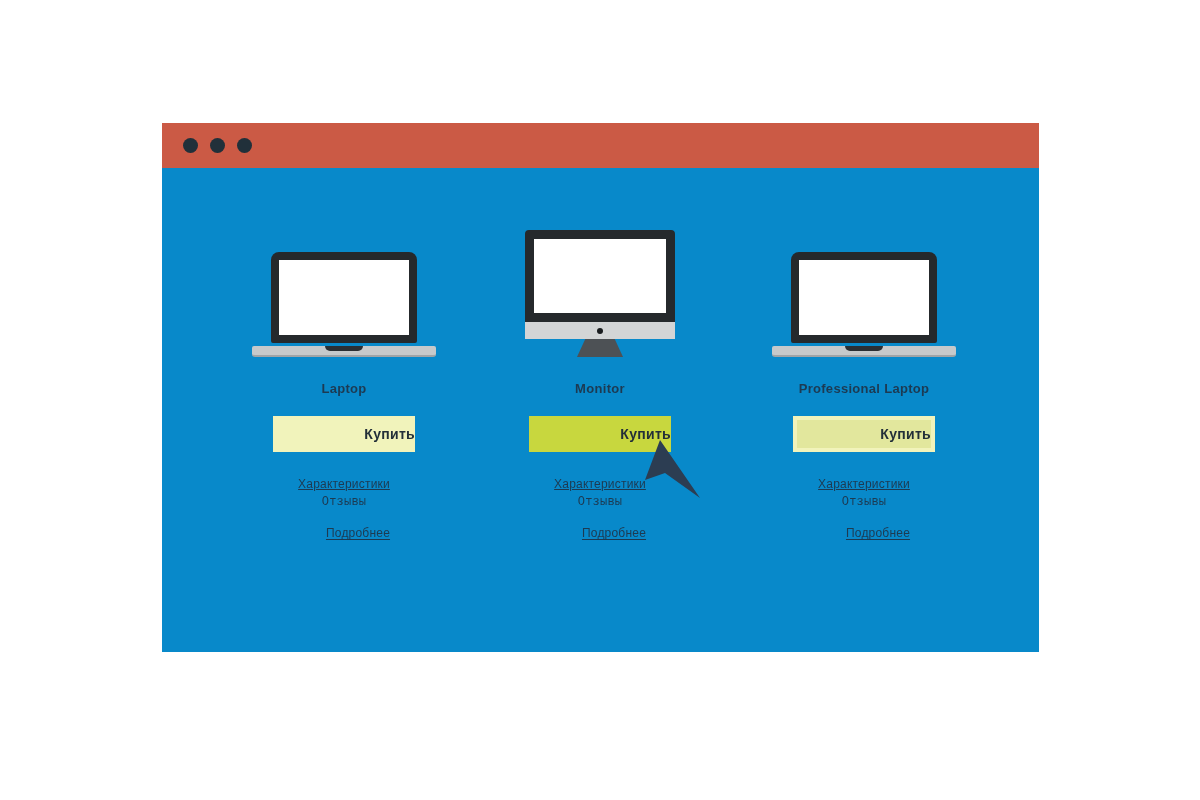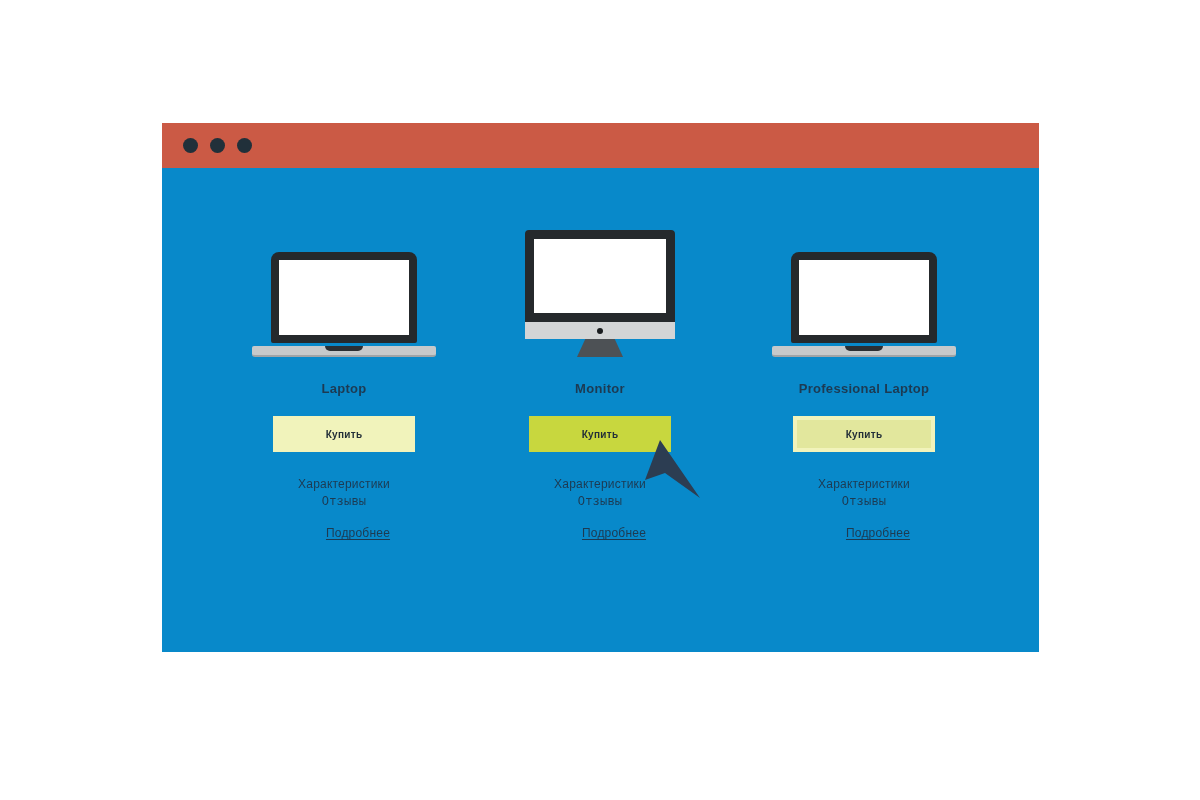--- a/index.html
+++ b/index.html
@@ -117,41 +117,42 @@
     font-size:13px;
     font-weight:bold;
     letter-spacing:0.3px;
     color:var(--navy-text);
   }
   .buy-button{
     margin-top:20px;
     width:142px;height:36px;
     border:none;
     font-family:"Liberation Sans", sans-serif;
-    font-size:10px;
+    font-size:14px;
     font-weight:bold;
     letter-spacing:0.3px;
     color:var(--button-text);
     background:var(--button-pale);
     cursor:pointer;
+    text-align:right;
   }
   .buy-button.active{
     background:var(--button-active);
   }
   .buy-button.hover{
     background:var(--button-hover-inner);
     border:4px solid var(--button-pale);
   }
   .link-line{
     font-size:12px;
     color:var(--navy-text);
     letter-spacing:0.2px;
     cursor:pointer;
   }
-  .specs-link{margin-top:25px;}
+  .specs-link{margin-top:25px;text-decoration:underline;}
   .reviews-link{margin-top:4px;font-family:Liberation Mono, monospace;}
   .more-link{
     margin-top:17px;
     text-decoration:underline;
     text-underline-offset:2px;
     margin-left:28px;
   }
   .cursor-icon{
     position:absolute;
     left:640px; top:436px;

